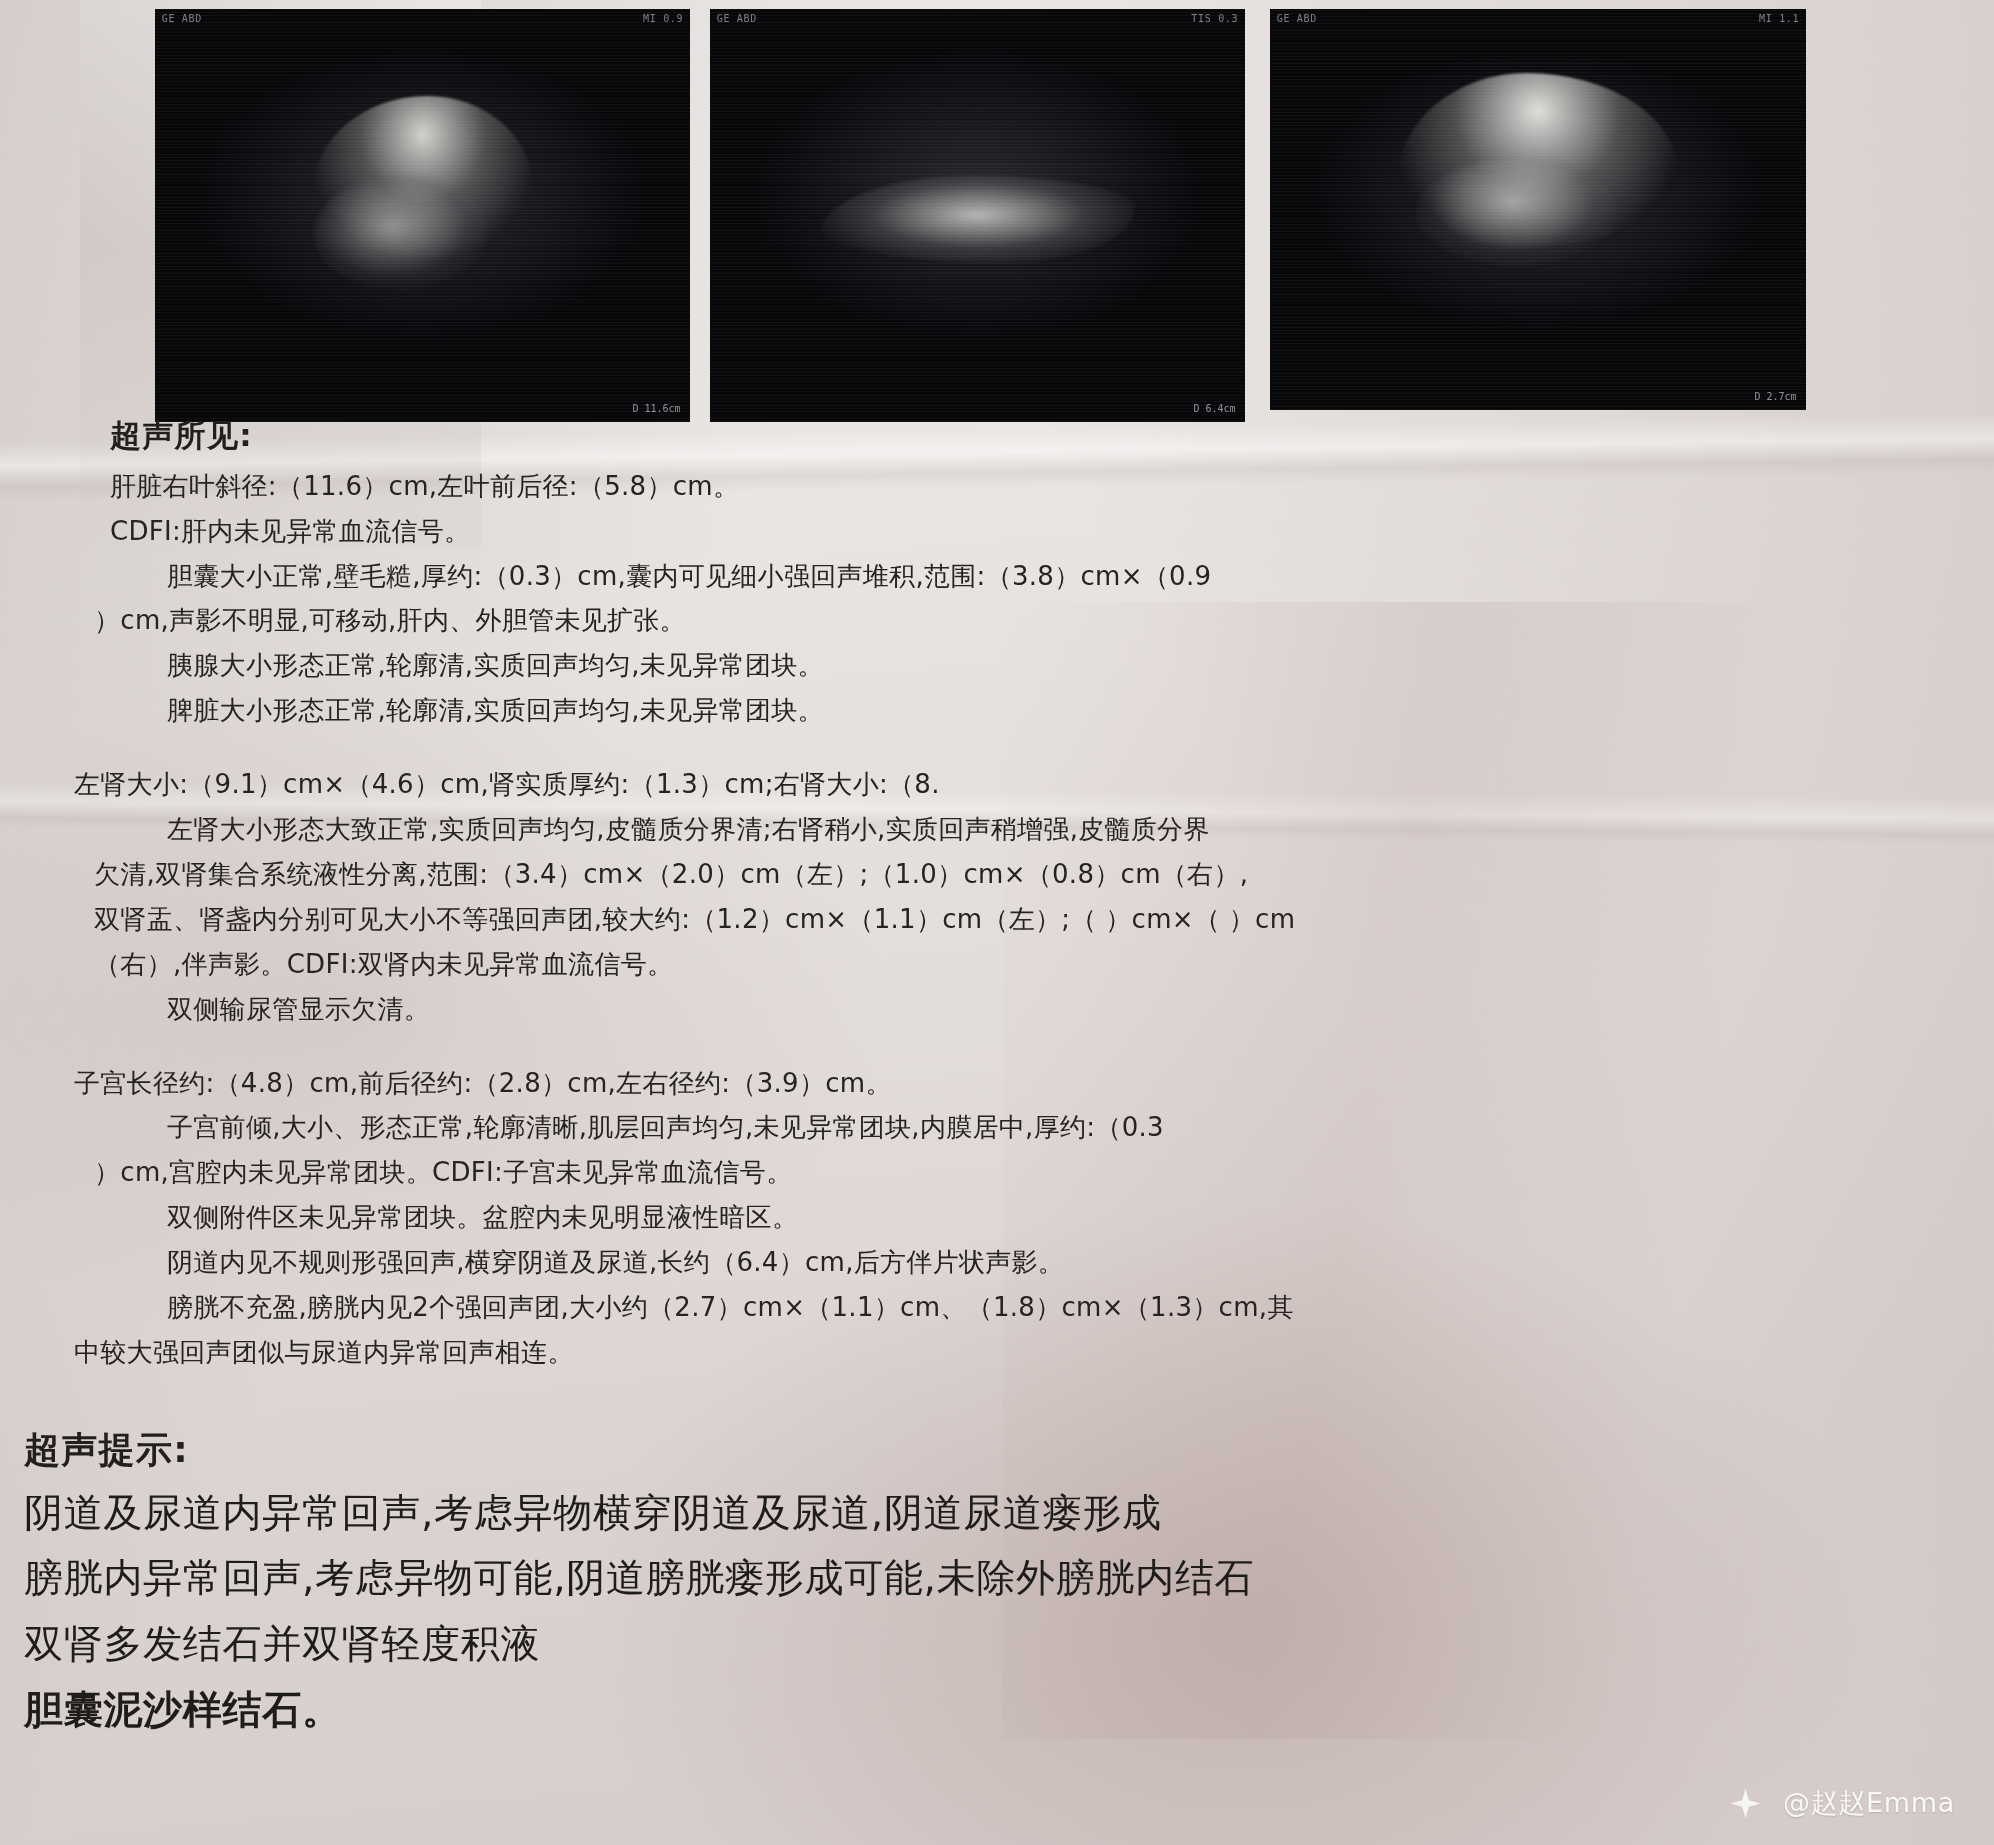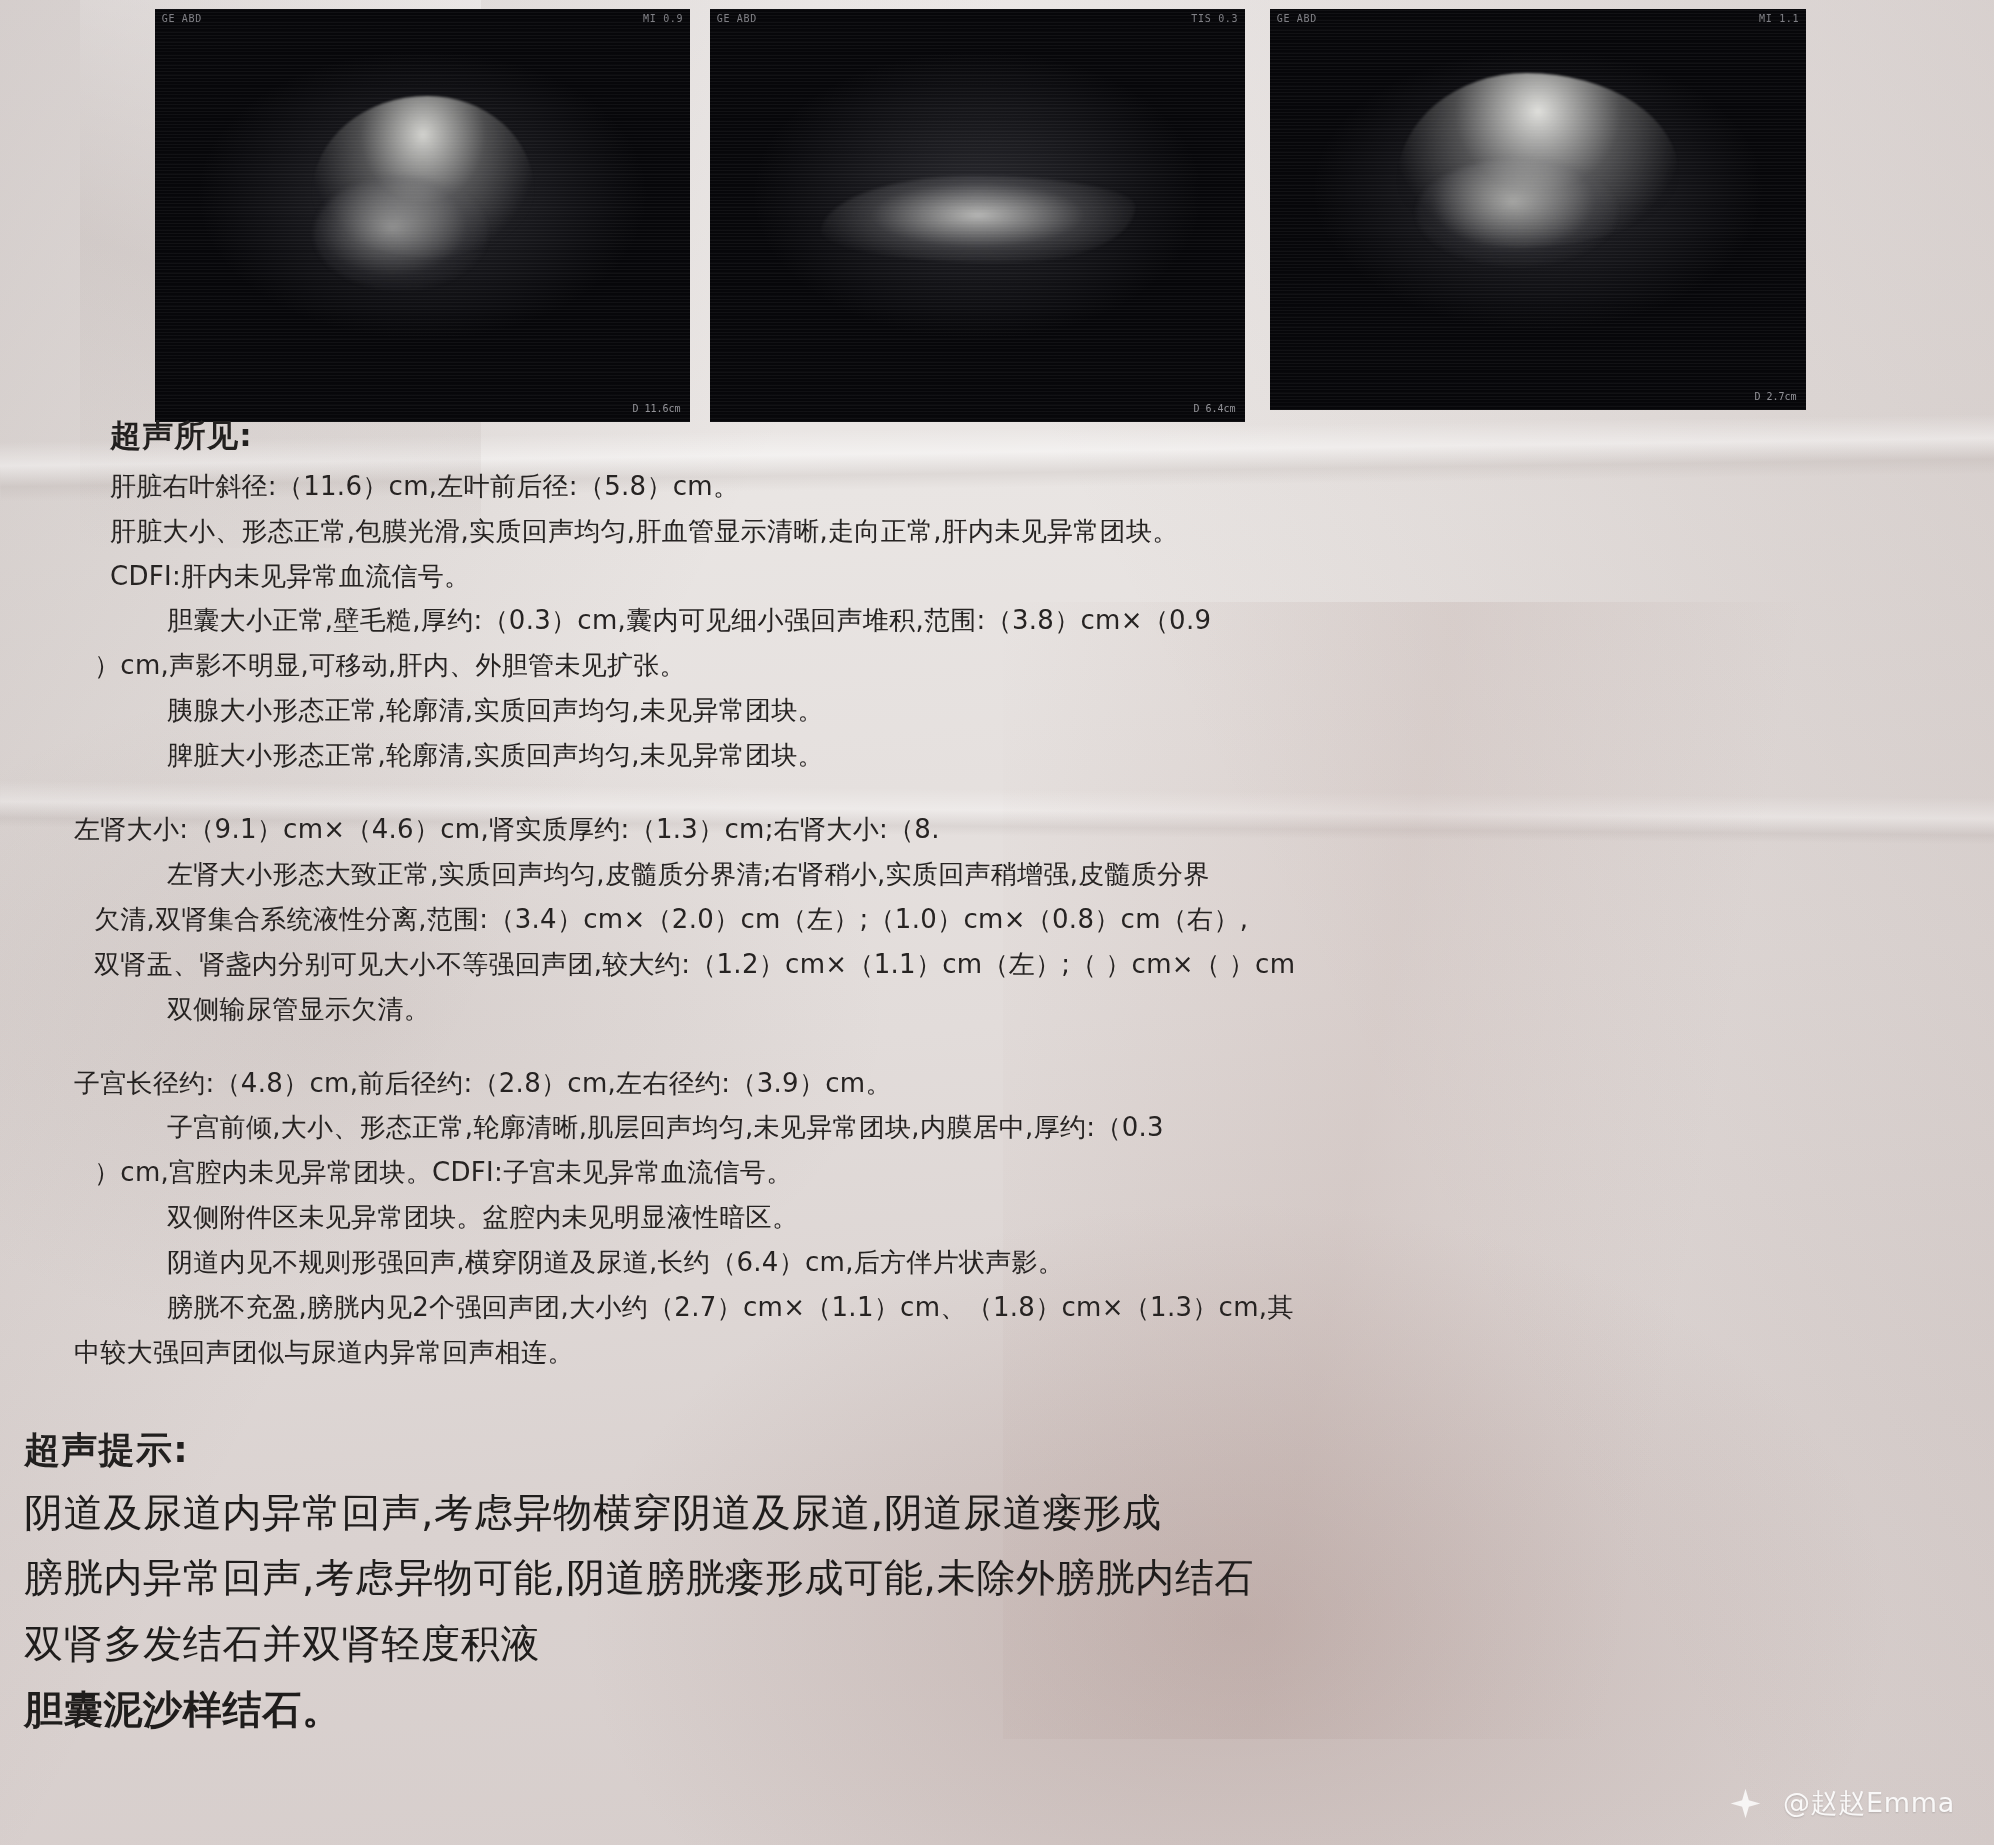--- a/index.html
+++ b/index.html
@@ -258,33 +258,33 @@
       <div class="ftr">D 2.7cm</div>
     </div>
 
   </div>
 
   <div class="report">
 
     <h2 class="sec-title">超声所见:</h2>
 
     <p class="line">肝脏右叶斜径:（11.6）cm,左叶前后径:（5.8）cm。</p>
-    <p class="line">肝脏大小、形态正常,包膜光滑,实质回声均匀,肝血管显示清晰,走向正常,肝内未见异常团块。</p>
     <p class="line">CDFI:肝内未见异常血流信号。</p>
     <p class="line ind">胆囊大小正常,壁毛糙,厚约:（0.3）cm,囊内可见细小强回声堆积,范围:（3.8）cm×（0.9</p>
     <p class="line hang">）cm,声影不明显,可移动,肝内、外胆管未见扩张。</p>
     <p class="line ind">胰腺大小形态正常,轮廓清,实质回声均匀,未见异常团块。</p>
     <p class="line ind">脾脏大小形态正常,轮廓清,实质回声均匀,未见异常团块。</p>
 
     <div class="gap"></div>
 
     <p class="line flat">左肾大小:（9.1）cm×（4.6）cm,肾实质厚约:（1.3）cm;右肾大小:（8.</p>
     <p class="line ind">左肾大小形态大致正常,实质回声均匀,皮髓质分界清;右肾稍小,实质回声稍增强,皮髓质分界</p>
     <p class="line hang">欠清,双肾集合系统液性分离,范围:（3.4）cm×（2.0）cm（左）;（1.0）cm×（0.8）cm（右）,</p>
     <p class="line hang">双肾盂、肾盏内分别可见大小不等强回声团,较大约:（1.2）cm×（1.1）cm（左）;（ ）cm×（ ）cm</p>
+    <p class="line hang">（右）,伴声影。CDFI:双肾内未见异常血流信号。</p>
     <p class="line ind">双侧输尿管显示欠清。</p>
 
     <div class="gap"></div>
 
     <p class="line flat">子宫长径约:（4.8）cm,前后径约:（2.8）cm,左右径约:（3.9）cm。</p>
     <p class="line ind">子宫前倾,大小、形态正常,轮廓清晰,肌层回声均匀,未见异常团块,内膜居中,厚约:（0.3</p>
     <p class="line hang">）cm,宫腔内未见异常团块。CDFI:子宫未见异常血流信号。</p>
     <p class="line ind">双侧附件区未见异常团块。盆腔内未见明显液性暗区。</p>
     <p class="line ind">阴道内见不规则形强回声,横穿阴道及尿道,长约（6.4）cm,后方伴片状声影。</p>
     <p class="line ind">膀胱不充盈,膀胱内见2个强回声团,大小约（2.7）cm×（1.1）cm、（1.8）cm×（1.3）cm,其</p>

